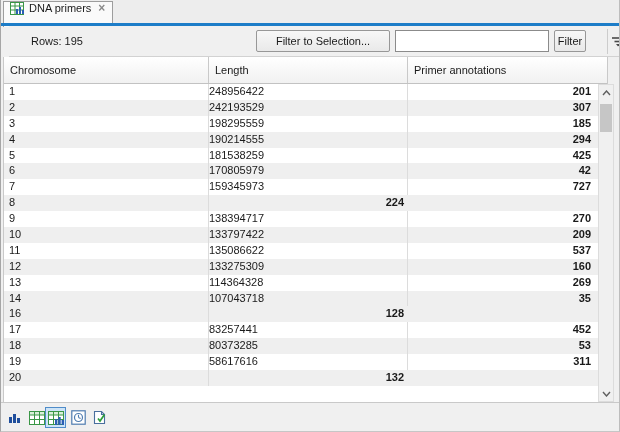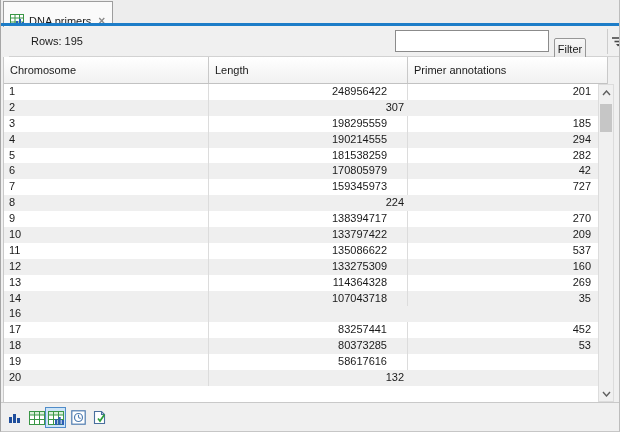--- a/index.html
+++ b/index.html
@@ -8,55 +8,55 @@
     position:relative; width:620px; height:432px;
     background:#f0f0f0; overflow:hidden;
     font-family:"Liberation Sans","DejaVu Sans",sans-serif; font-size:11px; color:#1a1a1a;
     border-left:1px solid #a6a6a6; border-right:1px solid #bdbdbd; border-bottom:1px solid #c6c6c6;
   }
   
   .tabstrip { position:absolute; top:0; left:0; width:100%; height:23px; background:#ededed; }
   .tab {
     position:absolute; left:2px; top:1px; height:26px; padding:0 7px 0 6px;
     background:#fafafa; border:1px solid #9d9d9d; border-bottom:none;
-    display:flex; align-items:flex-end; gap:5px; cursor:default;
+    display:flex; align-items:flex-start; gap:5px; cursor:default;
   }
   .tab .close { color:#8a8a8a; font-size:12px; font-weight:bold; margin-left:2px; cursor:pointer; line-height:1; }
   .accentbar { position:absolute; top:23px; left:0; width:100%; height:3px; }
   
   .toolbar { position:absolute; top:26px; left:8px; width:100%; height:31px; background:#f0f0f0; border-bottom:1px solid #d2d2d2; }
   .rows-label { position:absolute; left:22px; top:9px; }
   .btn {
     position:absolute; height:22px; top:4px; text-align:center;
     background:linear-gradient(#f7f7f7,#e9e9e9); border:1px solid #979797; border-radius:2px;
     font-family:inherit; font-size:11px; color:#1a1a1a; cursor:pointer;
   }
   .btn-fts { left:247px; width:134px; }
-  .btn-filter { left:545px; width:32px;margin-top:8px; }
+  .btn-filter { left:545px; width:32px; }
   .filter-input {
     position:absolute; left:386px; top:4px; width:154px; height:22px;
     border:1px solid #8b8b8b; background:#fff; padding:0 4px; font-family:inherit; font-size:11px;
   }
   .tb-sep { position:absolute; left:598px; top:3px; width:1px; height:25px; background:#cccccc; }
   .adv-filter { position:absolute; left:602px; top:8px; width:14px; height:14px; cursor:pointer; }
   
   .tablewrap { position:absolute; left:2px; top:57px; width:605px; height:345px; background:#fff; border-left:1px solid #c9c9c9; border-right:1px solid #c9c9c9; }
   .thead {
     display:grid; grid-template-columns:205px 199px 187px; height:27px;
     background:linear-gradient(#ffffff,#f1f1f1); border-bottom:1px solid #c2c2c2;
   }
   .th { display:flex; align-items:center; padding-left:6px; border-right:1px solid #c9c9c9; cursor:pointer; overflow:hidden; white-space:nowrap; }
   .th:last-child { border-right:none;text-align:right; }
   .tbody { height:318px; overflow:hidden; }
   .trow { display:grid; grid-template-columns:205px 199px 187px; height:15.9px; line-height:15.9px; background:#fff; cursor:default; }
   .trow.alt { background:#efefef; }
   .cell { overflow:hidden; white-space:nowrap; }
   .c1 { padding-left:5px; border-right:1px solid #dcdcdc; }
-  .c2 { text-align:right; padding-right:20px; border-right:1px solid #dcdcdc; }
-  .c3 { text-align:right; padding-right:4px; }
+  .c2 { text-align:left; padding-right:12px; border-right:1px solid #dcdcdc; }
+  .c3 { text-align:right; padding-right:4px;font-weight:bold; }
   
   .vscroll { position:absolute; left:597px; top:84px; width:16px; height:318px; background:#f0f0f0; border:1px solid #dcdcdc; }
   .sbtn { position:absolute; left:0; width:14px; height:15px; display:flex; align-items:center; justify-content:center; cursor:pointer; }
   .sbtn.up { top:0; } .sbtn.down { bottom:0; }
   .sthumb { position:absolute; left:1px; top:19px; width:12px; height:28px; background:#c6c6c6; cursor:pointer; }
   
   .statusbar { position:absolute; left:0; top:402px; width:100%; height:30px; background:#f0f0f0; border-top:1px solid #c9c9c9; }
   .viewbtn {
     position:absolute; top:4px; width:21px; height:21px; display:flex; align-items:center; justify-content:center;
     border:1px solid transparent; cursor:pointer;
@@ -82,20 +82,21 @@
         <rect x="12" y="8" width="2" height="4" fill="#2b5fb4"></rect>
       </svg>
       <span>DNA primers</span>
       <span class="close">×</span>
     </div>
   </div>
   <div class="accentbar" style="background:#1d7dc8;"></div>
 
   <div class="toolbar">
     <span class="rows-label">Rows: 195</span>
+    <button class="btn btn-fts">Filter to Selection...</button>
     <input class="filter-input" placeholder="" style="">
     <button class="btn btn-filter">Filter</button>
     <div class="tb-sep"></div>
     <svg class="adv-filter" viewBox="0 0 14 14">
       <line x1="1" y1="4" x2="13" y2="4" stroke="#4a4a4a" stroke-width="1.6"></line>
       <line x1="3.5" y1="7.5" x2="10.5" y2="7.5" stroke="#4a4a4a" stroke-width="1.6"></line>
       <polygon points="5,10 9,10 7,12.5" fill="#4a4a4a"></polygon>
     </svg>
   </div>
 
@@ -106,36 +107,37 @@
       <div class="th">Primer annotations</div>
     </div>
     <div class="tbody">
         <div class="trow">
       <span class="cell c1">1</span>
       <span class="cell c2">248956422</span>
       <span class="cell c3">201</span>
     </div>
         <div class="trow alt">
       <span class="cell c1">2</span>
+      <span class="cell c2">242193529</span>
       <span class="cell c3">307</span>
     </div>
         <div class="trow">
       <span class="cell c1">3</span>
       <span class="cell c2">198295559</span>
       <span class="cell c3">185</span>
     </div>
         <div class="trow alt">
       <span class="cell c1">4</span>
       <span class="cell c2">190214555</span>
       <span class="cell c3">294</span>
     </div>
         <div class="trow">
       <span class="cell c1">5</span>
       <span class="cell c2">181538259</span>
-      <span class="cell c3">282</span>
+      <span class="cell c3">425</span>
     </div>
         <div class="trow alt">
       <span class="cell c1">6</span>
       <span class="cell c2">170805979</span>
       <span class="cell c3">42</span>
     </div>
         <div class="trow">
       <span class="cell c1">7</span>
       <span class="cell c2">159345973</span>
       <span class="cell c3">727</span>
@@ -169,34 +171,36 @@
       <span class="cell c2">114364328</span>
       <span class="cell c3">269</span>
     </div>
         <div class="trow alt">
       <span class="cell c1">14</span>
       <span class="cell c2">107043718</span>
       <span class="cell c3">35</span>
     </div>
         <div class="trow alt">
       <span class="cell c1">16</span>
+      <span class="cell c3">128</span>
     </div>
         <div class="trow">
       <span class="cell c1">17</span>
       <span class="cell c2">83257441</span>
       <span class="cell c3">452</span>
     </div>
         <div class="trow alt">
       <span class="cell c1">18</span>
       <span class="cell c2">80373285</span>
       <span class="cell c3">53</span>
     </div>
         <div class="trow">
       <span class="cell c1">19</span>
       <span class="cell c2">58617616</span>
+      <span class="cell c3">311</span>
     </div>
         <div class="trow alt">
       <span class="cell c1">20</span>
       <span class="cell c3">132</span>
     </div>
       </div>
   </div>
 
   <div class="vscroll">
     <div class="sbtn up">

